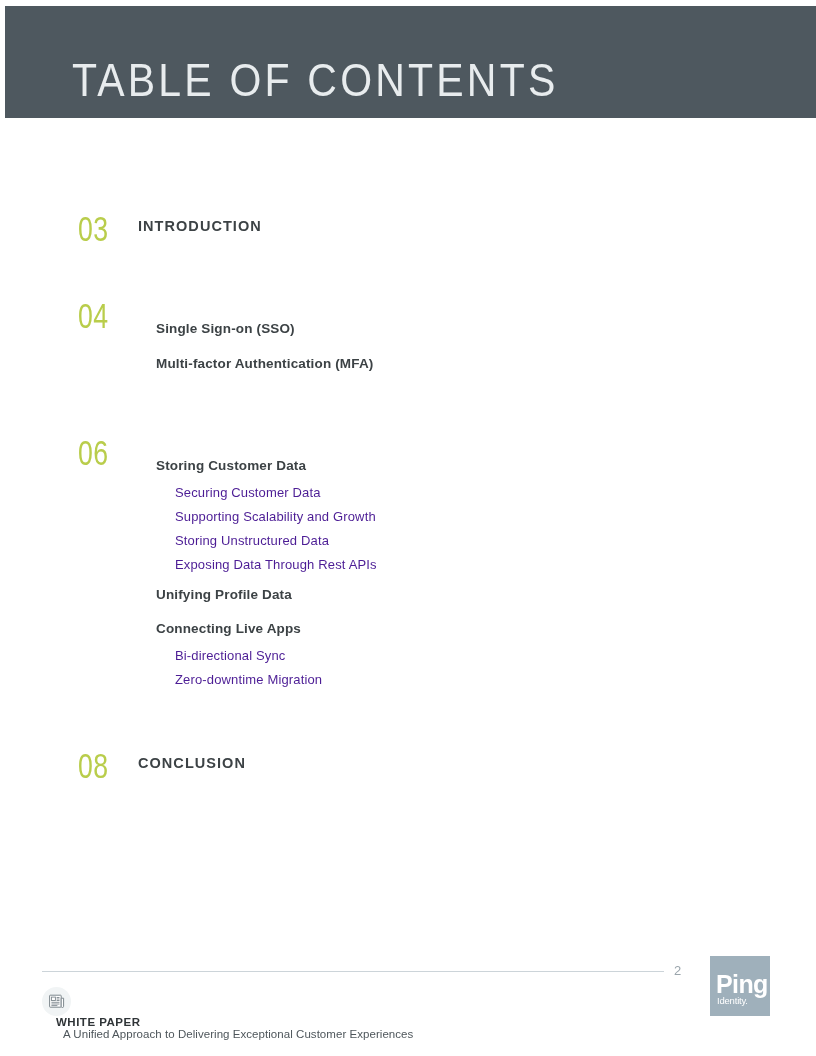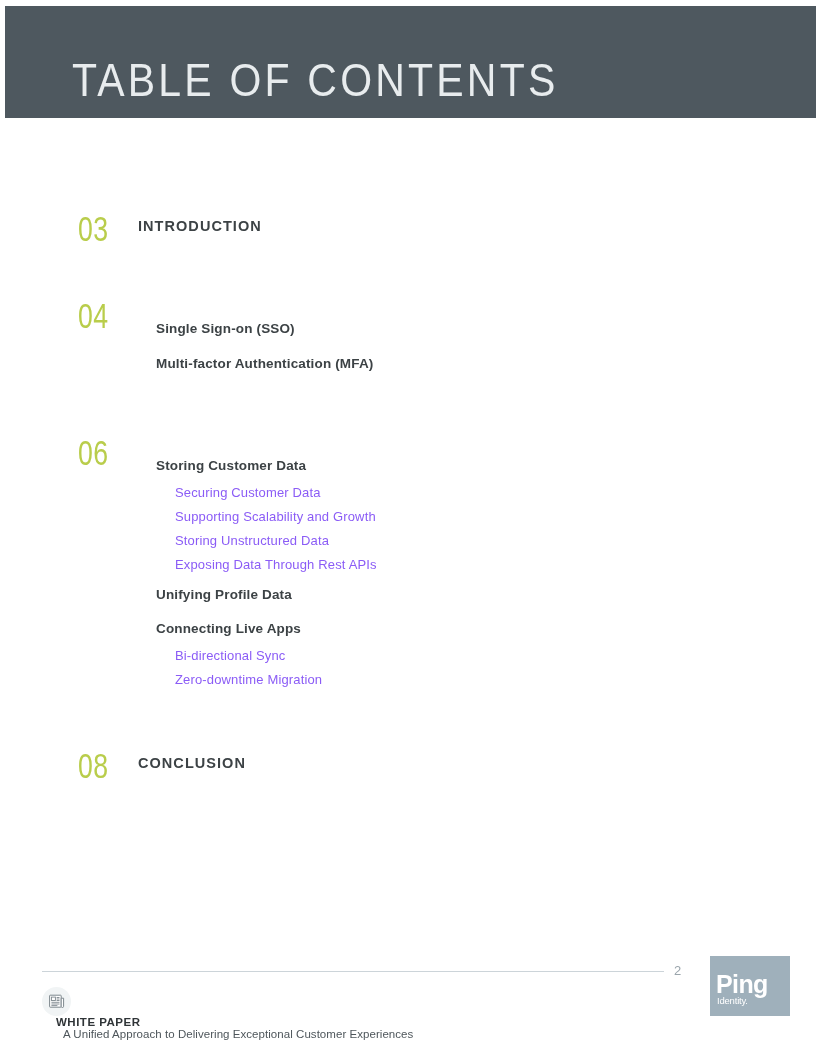--- a/index.html
+++ b/index.html
@@ -90,21 +90,21 @@
   .toc-sub {
     margin-left: 156px;
     color: #3c4245;
     font-size: 13.5px;
     font-weight: 700;
     letter-spacing: 0.15px;
     line-height: 1;
   }
   .toc-subsub {
     margin-left: 175px;
-    color: #8b5cf6;
+    color: #4c1d95;
     font-size: 13px;
     font-weight: 400;
     letter-spacing: 0.15px;
     line-height: 1;
   }
 
   
   .footer {
     position: absolute;
     left: 0;
@@ -158,21 +158,21 @@
     left: 674px;
     top: 17px;
     color: #9aa5ac;
     font-size: 13px;
     font-weight: 400;
   }
   .brand-logo {
     position: absolute;
     left: 710px;
     top: 10px;
-    width: 80px;
+    width: 60px;
     height: 60px;
     background: #9fb0bb;
   }
   .brand-ping {
     position: absolute;
     left: 6px;
     top: 16px;
     color: #ffffff;
     font-size: 25px;
     font-weight: 700;

